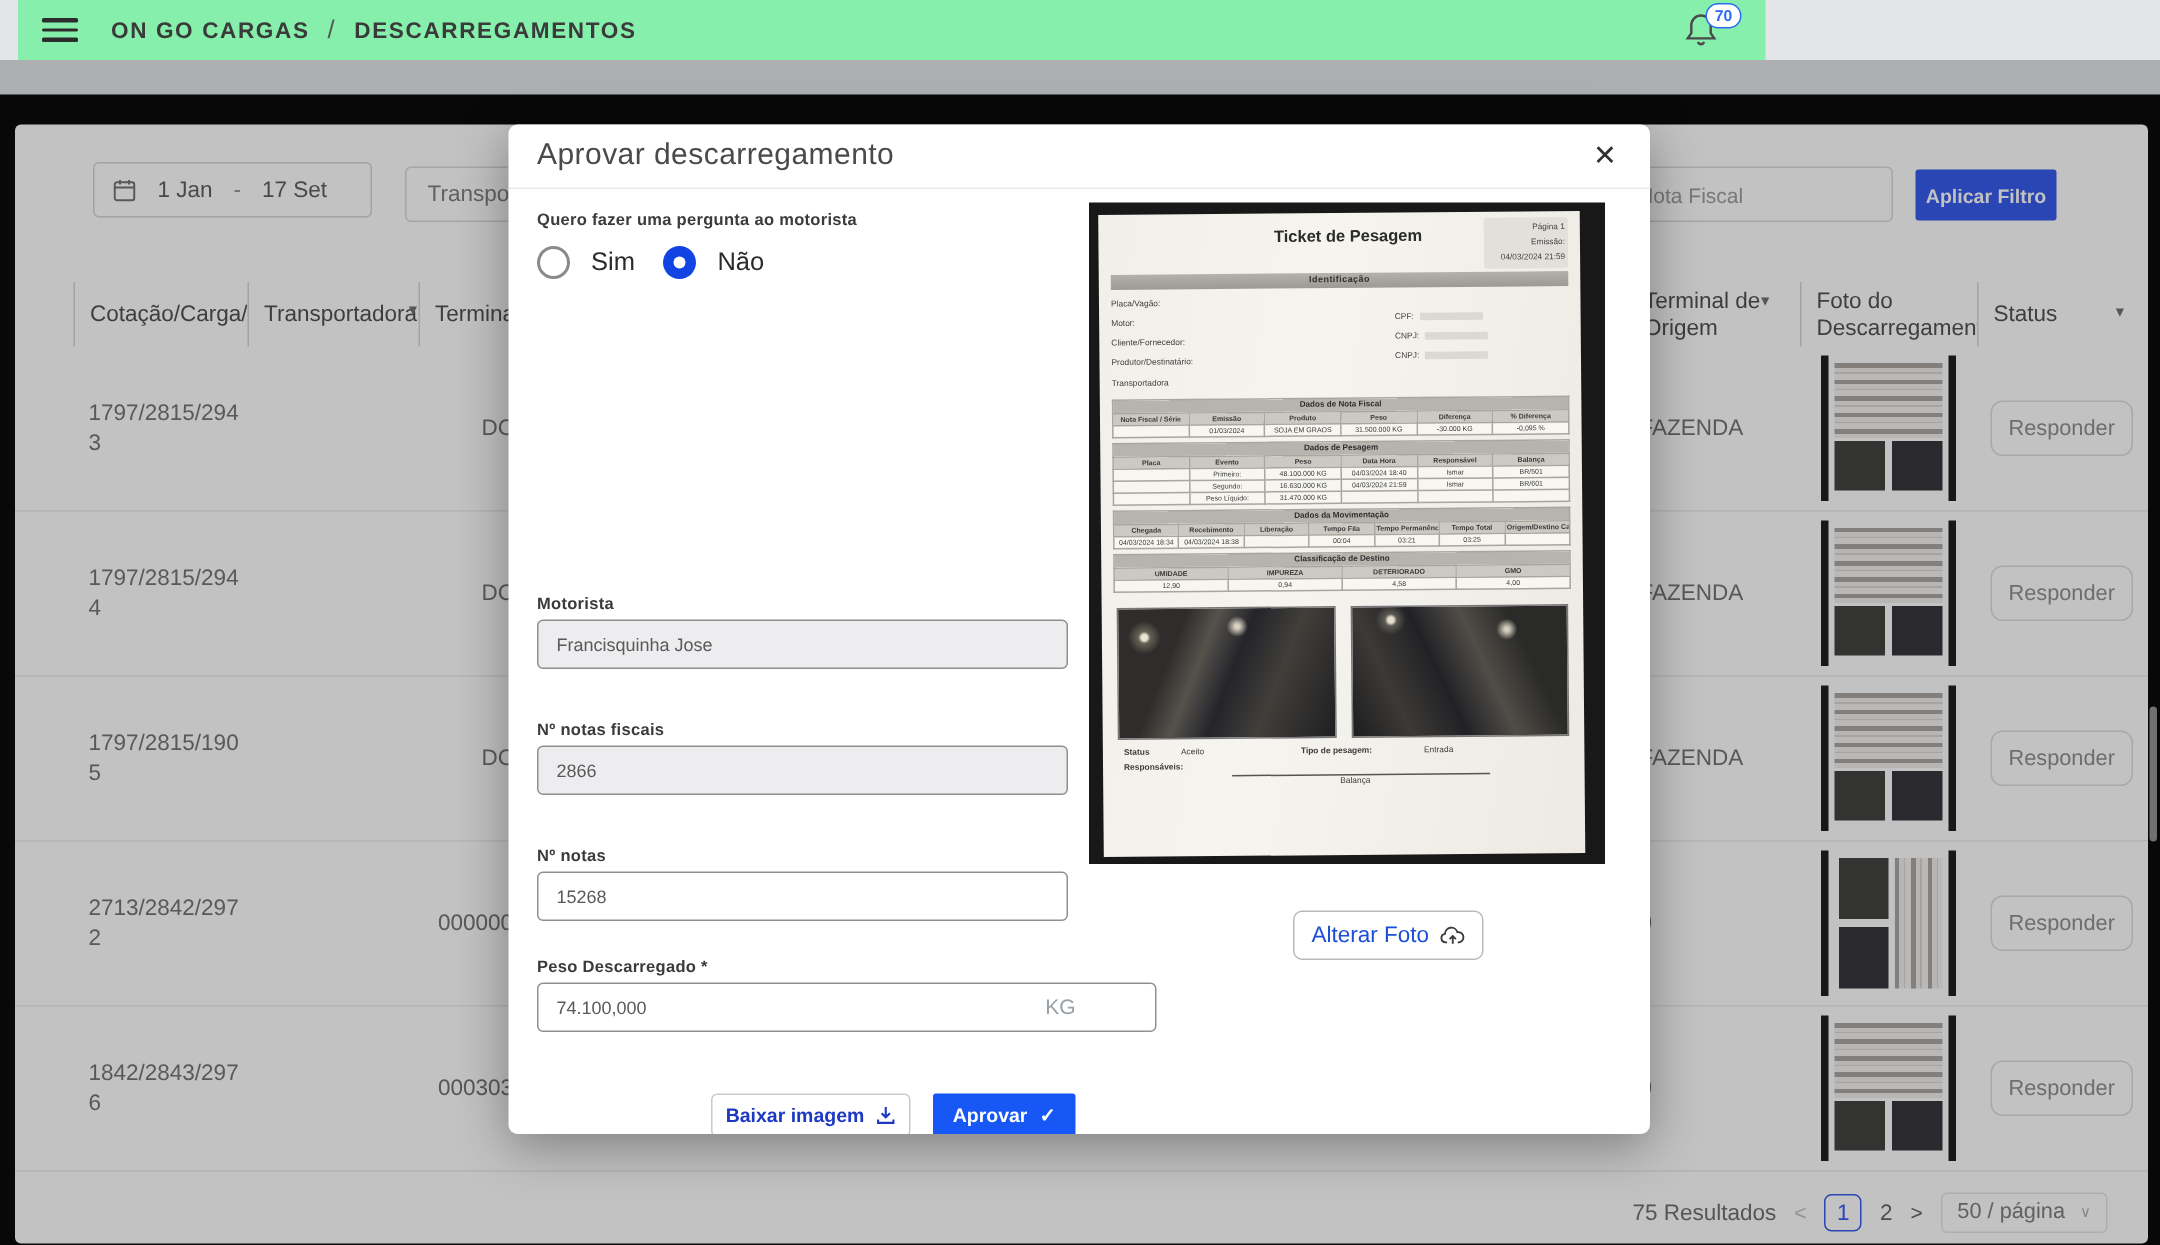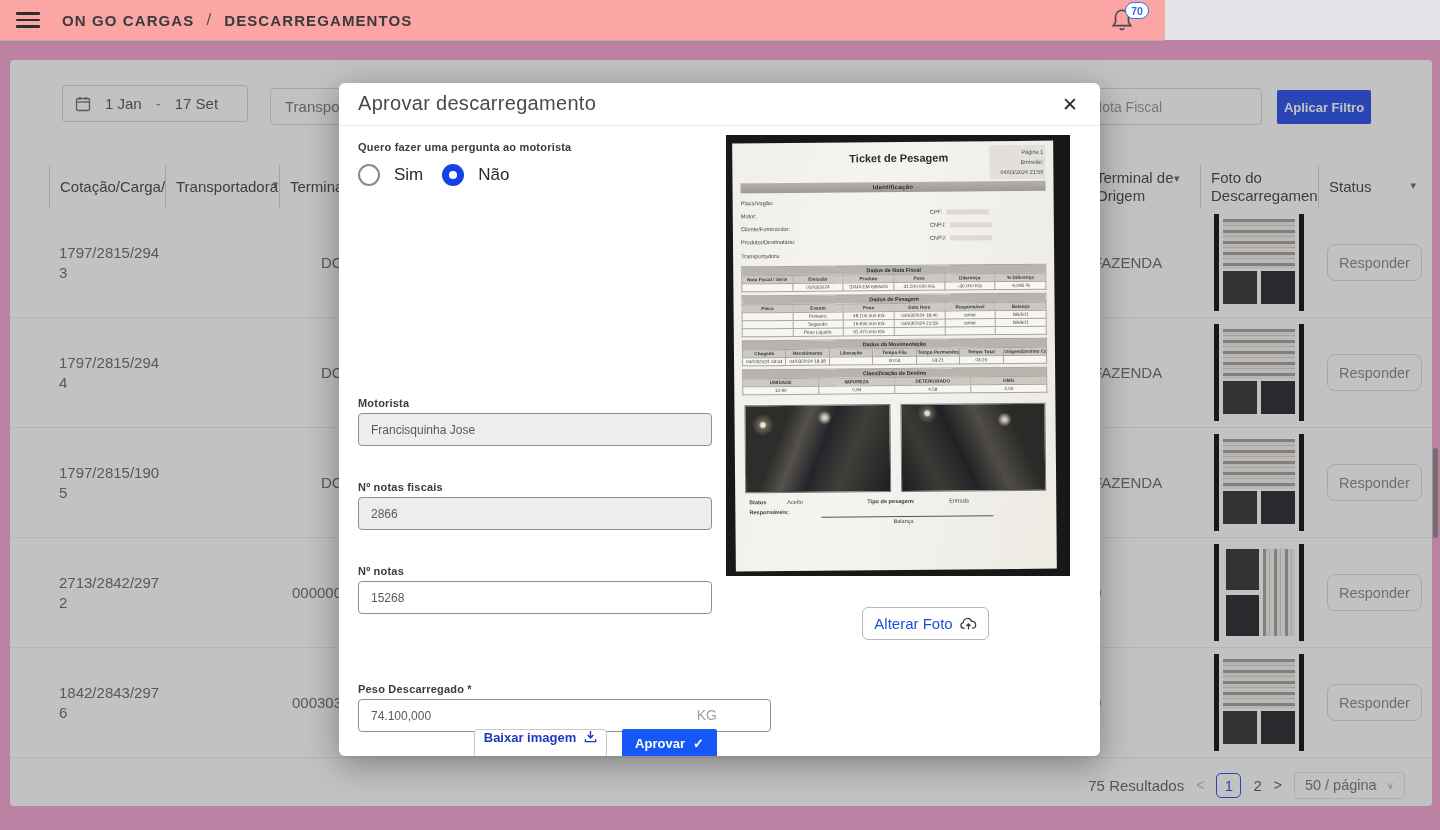--- a/index.html
+++ b/index.html
@@ -1,30 +1,30 @@
 <!DOCTYPE html>
 <html><head>
 <meta charset="utf-8">
 <style>
   * { margin:0; padding:0; box-sizing:border-box; }
   html,body { background:#888; }
   body { font-family:"Liberation Sans", sans-serif; }
   .stage { position:relative; width:1440px; height:830px; margin:0 auto; overflow:hidden; background:#e3e5e9; }
 
   
-  .topbar { position:absolute; top:0; left:0; width:1165px; height:40px; background:#fca5a5; z-index:5; box-shadow:0 1px 0 #e5e5e5; }
+  .topbar { position:absolute; top:0; left:12px; width:1165px; height:40px; background:#86efac; z-index:5; box-shadow:0 1px 0 #e5e5e5; }
   .burger { position:absolute; left:16px; top:12px; width:24px; height:16px; cursor:pointer; }
   .burger span { display:block; height:2.6px; background:#2c2c2c; border-radius:1px; margin-bottom:4px; }
   .crumb { position:absolute; left:62px; top:10px; font-size:15px; letter-spacing:1.1px; color:#3a3a3a; font-weight:600; display:flex; gap:12px; align-items:center; }
   .crumb-sep { font-weight:400; font-size:17px; color:#555; }
   .bell-wrap { position:absolute; right:22px; top:6px; width:34px; height:30px; cursor:pointer; }
   .badge { position:absolute; right:-6px; top:-4px; min-width:24px; height:17px; border:1.5px solid #2b6cf0; border-radius:9px; background:#fff; color:#2b6cf0; font-size:10.5px; font-weight:700; display:flex; align-items:center; justify-content:center; padding:0 3px; }
 
   
-  .page { position:absolute; inset:40px 0 0 0; background:#f9a8d4; }
+  .page { position:absolute; inset:40px 0 0 0; background:#000000;margin-top:23px; }
   .card { position:absolute; left:10px; top:20px; width:1422px; height:746px; background:#fff; border-radius:4px; }
 
   
   .f-date { position:absolute; left:52px; top:25px; width:186px; height:37px; border:1px solid #d4d4d4; border-radius:4px; background:#fff; display:flex; align-items:center; gap:14px; padding:0 12px; font-size:15px; color:#5a5a5a; cursor:pointer; }
   .f-date .sep { color:#8a8a8a; }
   .f-select { position:absolute; left:260px; top:28px; width:185px; height:37px; border:1px solid #d9d9d9; border-radius:4px; background:#fff; display:flex; align-items:center; padding:0 14px; font-size:15px; color:#7b7b7b; overflow:hidden; white-space:nowrap; cursor:pointer; }
   .f-nf { position:absolute; left:1048px; top:28px; width:204px; height:37px; border:1px solid #d9d9d9; border-radius:4px; background:#fff; font-size:14px; color:#555; padding:0 14px; outline:none; }
   .f-nf::placeholder { color:#9a9a9a; }
   .f-apply { position:absolute; left:1267px; top:30px; width:94px; height:34px; background:#2f54eb; color:#fff; border:none; border-radius:2px; font-size:13px; font-weight:700; font-family:inherit; cursor:pointer; }
 
@@ -82,27 +82,27 @@
   .radio.off { border:2px solid #8a8a8a; background:#fff; }
   .radio.on { background:#1244e4; position:relative; }
   .radio.on::after { content:""; position:absolute; left:7px; top:7px; width:8px; height:8px; border-radius:50%; background:#fff; }
   .radio-lbl { font-size:17px; color:#2b2b2b; margin-right:5px; cursor:pointer; }
 
   .grp { position:absolute; left:19px; width:354px; }
   .grp label { display:block; font-size:11px; font-weight:700; color:#3b3b3b; letter-spacing:.2px; margin-bottom:4px; }
   .grp input { width:354px; height:33px; border:1px solid #8f8f8f; border-radius:4px; font-size:12px; color:#5a5a5a; padding:0 12px; font-family:inherit; outline:none; background:#fff; }
   .grp input.ro { background:#ededef; }
   .grp-terminal { top:145px; } .grp-placa { top:229px; } .grp-motorista { top:314px; }
-  .grp-notas { top:398px; } .grp-ticket { top:482px; } .grp-peso { top:556px;margin-top:44px; }
+  .grp-notas { top:398px; } .grp-ticket { top:482px; } .grp-peso { top:556px; }
   .grp-peso { width:373px; position:absolute; }
   .grp-peso input { width:413px; padding-right:16px; }
   .kg-suffix { position:absolute; right:14px; top:24px; font-size:14px; color:#9aa0a6; }
 
   .m-btns { position:absolute; left:135px; top:646px; display:flex; gap:15px; }
-  .btn-download { width:133px; height:29px; border:1px solid #c9c9c9; border-radius:4px; background:#fff; color:#1d39c4; font-size:13px; font-weight:700; font-family:inherit; display:flex; align-items:flex-start; justify-content:center; gap:8px; cursor:pointer; }
+  .btn-download { width:133px; height:29px; border:1px solid #c9c9c9; border-radius:4px; background:#fff; color:#1d39c4; font-size:13px; font-weight:700; font-family:inherit; display:flex; align-items:center; justify-content:center; gap:8px; cursor:pointer; }
   .btn-approve { width:95px; height:29px; border:none; border-radius:2px; background:#1657f6; color:#fff; font-size:13px; font-weight:700; font-family:inherit; display:flex; align-items:center; justify-content:center; gap:8px; cursor:pointer; }
   .btn-change { position:absolute; left:495px; top:524px; width:127px; height:33px; border:1.5px solid #b9b9b9; border-radius:6px; background:#fff; color:#1d4ed8; font-size:15px; font-family:inherit; display:flex; align-items:center; justify-content:center; gap:7px; cursor:pointer;margin-left:28px; }
 
   
   .ticket { position:absolute; left:387px; top:52px; width:344px; height:441px; background:#181818; overflow:hidden; }
   .paper { position:absolute; inset:7px 15px 6px 8px; background:linear-gradient(100deg,#f1efe9,#f6f4ef 40%,#eceae3); transform:rotate(-0.5deg); padding:7px 8px; color:#3a3a3a; }
   .smudge { position:absolute; right:8px; top:4px; width:56px; height:34px; background:#dedbd6; opacity:.75; border-radius:2px; }
   .t-head { position:relative; height:30px; }
   .t-title { position:absolute; left:50%; top:3px; transform:translateX(-44%); font-size:11px; font-weight:700; color:#2c2c2c; }
   .t-meta { position:absolute; right:2px; top:0; text-align:right; font-size:5.5px; line-height:1.8; color:#444; }

